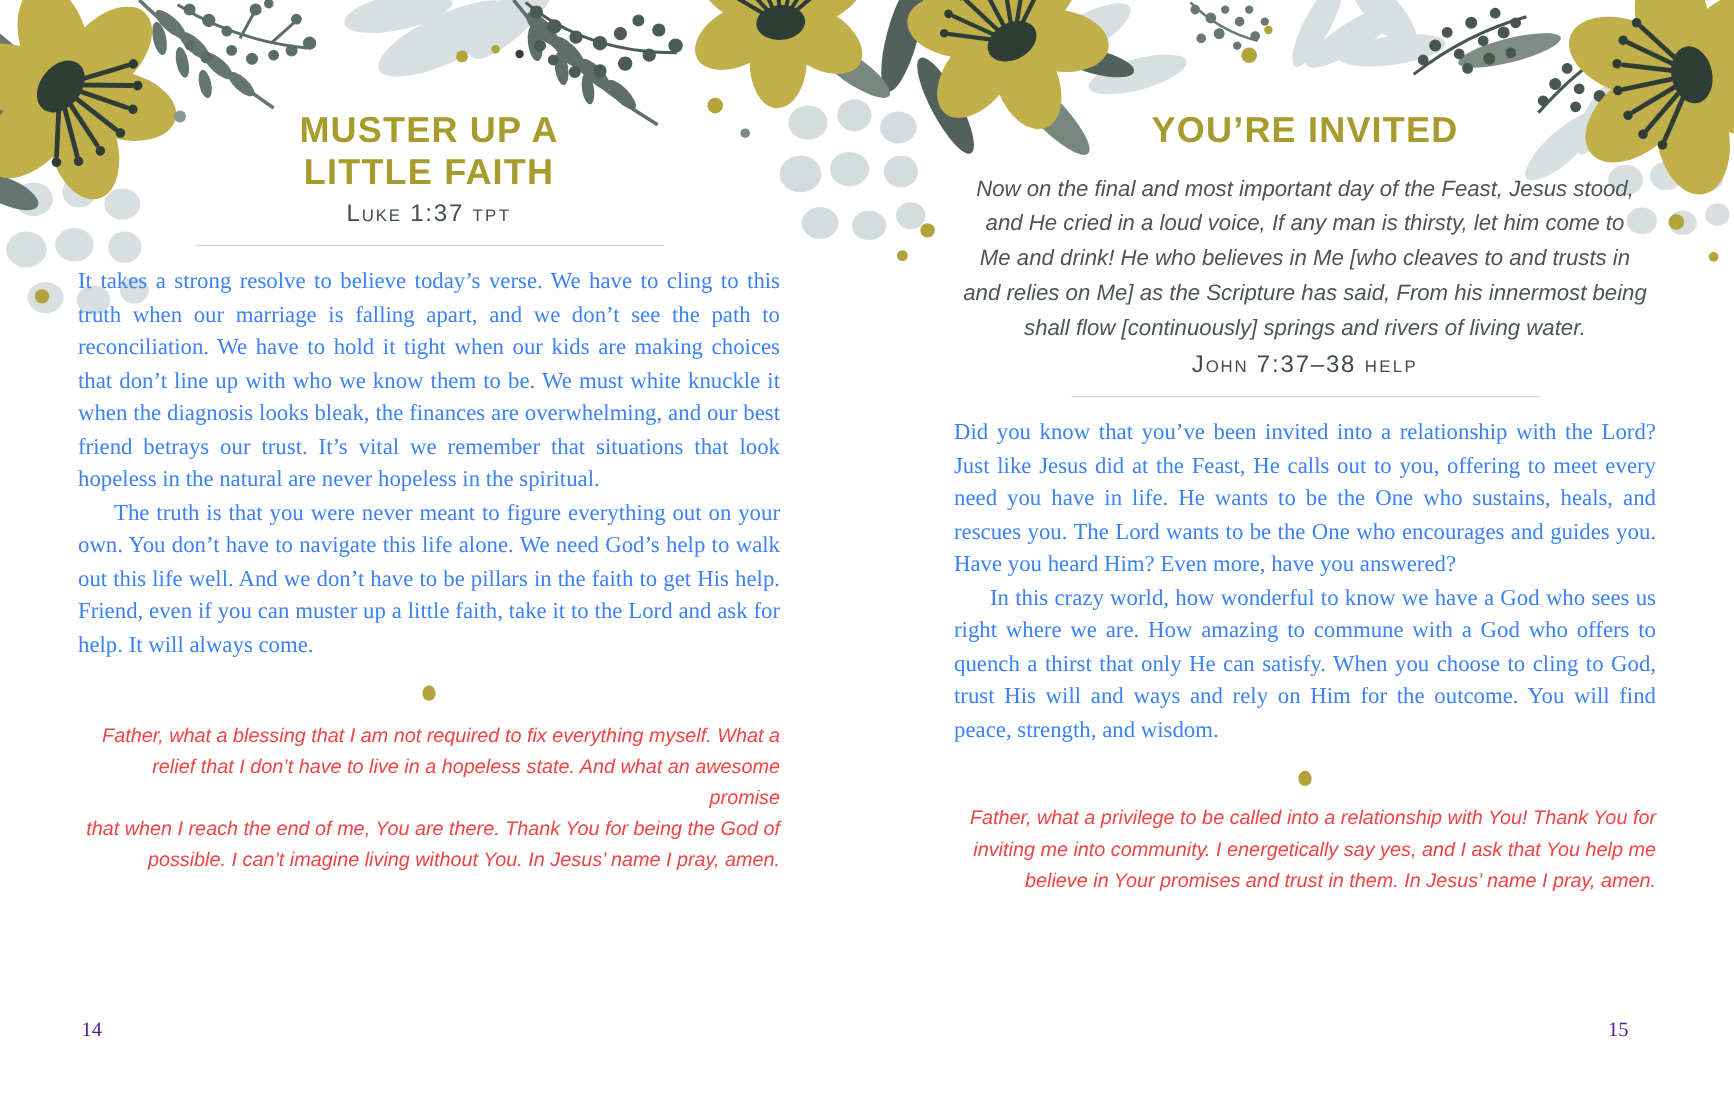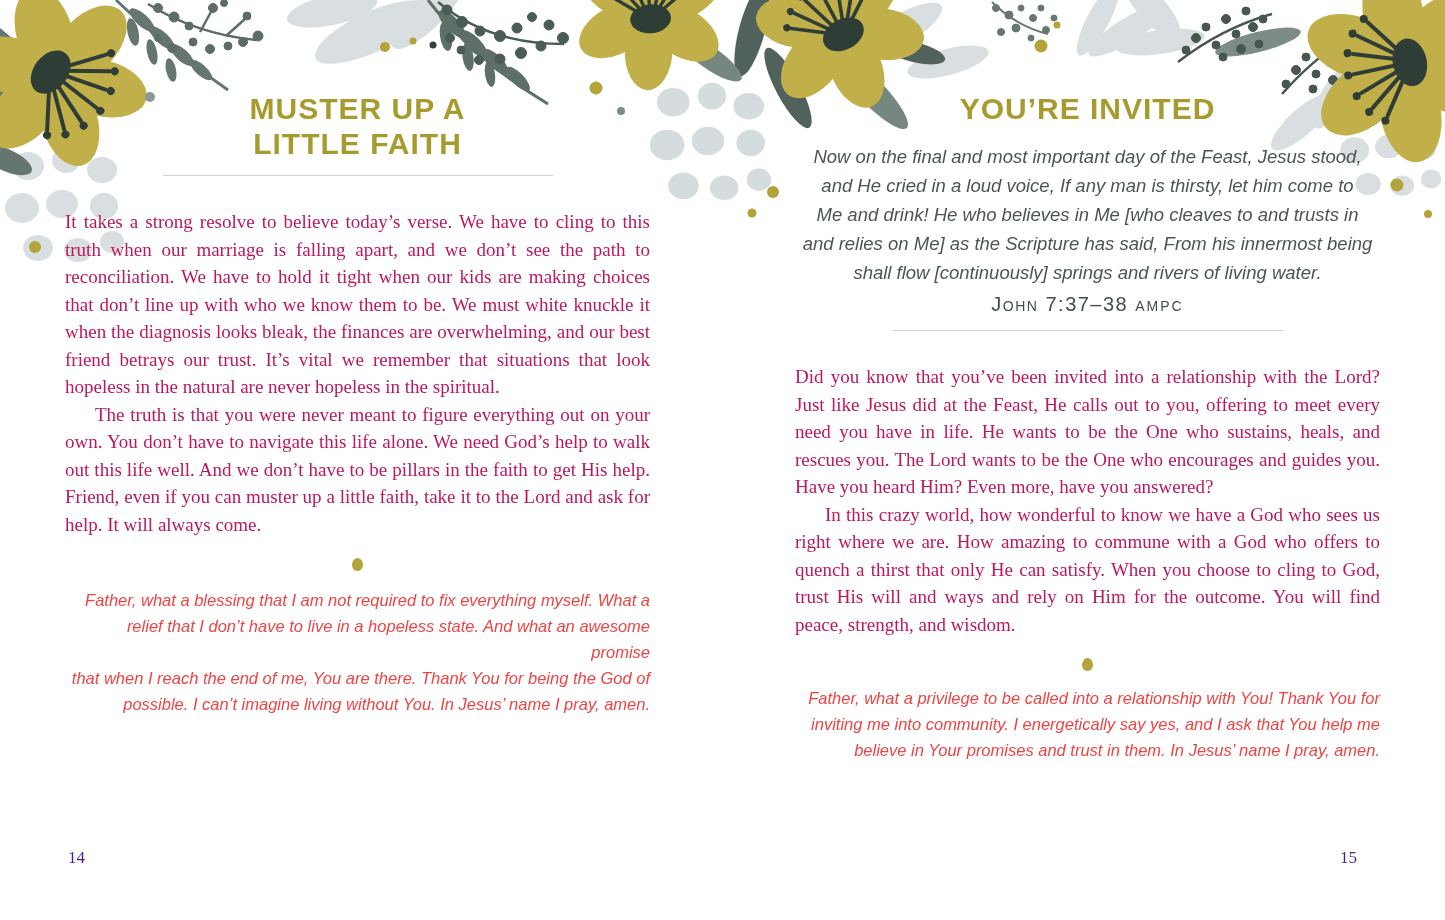--- a/index.html
+++ b/index.html
@@ -29,21 +29,21 @@
     font-family:"Liberation Sans", sans-serif; font-variant:small-caps;
     font-size:20px; letter-spacing:1.5px; color:#424d48;
     text-align:center; margin-top:6px;
   }
   .reference .version { margin-left:7px; letter-spacing:2px; }
   .divider {
     width:390px; height:0; border:none; border-top:1px solid #cbd3d5;
     margin:14px auto 0;
   }
   .body-copy {
-    margin-top:32px; font-size:19px; line-height:27.5px; color:#be185d;
+    margin-top:16px; font-size:19px; line-height:27.5px; color:#3b82f6;
     text-align:justify;
   }
   .body-copy p { margin:0; }
   .body-copy p + p { text-indent:30px; }
   .ornament {
     width:11px; height:13px; background:#b3a33b; margin:20px auto 0;
     border-radius:50% 50% 50% 50% / 55% 55% 45% 45%;
   }
   .prayer {
     font-family:"Liberation Sans", sans-serif; font-style:italic;
@@ -254,41 +254,44 @@
       <circle cx="1428" cy="214" r="4"></circle>
       <circle cx="150" cy="97" r="5" fill="#8a9995"></circle>
       <circle cx="621" cy="111" r="4" fill="#7c8c87"></circle>
       <circle cx="433" cy="45" r="3.5" fill="#31403a"></circle>
     </g>
   </svg>
 
   <div class="page left">
     <h1 class="title">MUSTER UP A
 LITTLE FAITH</h1>
+    <div class="reference">
+      <span>Luke 1:37</span><span class="version">tpt</span>
+    </div>
     <hr class="divider">
     <div class="body-copy">
       <p>It takes a strong resolve to believe today’s verse. We have to cling to this truth when our marriage is falling apart, and we don’t see the path to reconciliation. We have to hold it tight when our kids are making choices that don’t line up with who we know them to be. We must white knuckle it when the diagnosis looks bleak, the finances are overwhelming, and our best friend betrays our trust. It’s vital we remember that situations that look hopeless in the natural are never hopeless in the spiritual.</p>
       <p>The truth is that you were never meant to figure everything out on your own. You don’t have to navigate this life alone. We need God’s help to walk out this life well. And we don’t have to be pillars in the faith to get His help. Friend, even if you can muster up a little faith, take it to the Lord and ask for help. It will always come.</p>
     </div>
     <div class="ornament"></div>
     <div class="prayer">Father, what a blessing that I am not required to fix everything myself. What a
 relief that I don’t have to live in a hopeless state. And what an awesome promise
 that when I reach the end of me, You are there. Thank You for being the God of
 possible. I can’t imagine living without You. In Jesus’ name I pray, amen.</div>
   </div>
 
   <div class="page right">
     <h1 class="title">YOU’RE INVITED</h1>
     <div class="scripture">Now on the final and most important day of the Feast, Jesus stood,
 and He cried in a loud voice, If any man is thirsty, let him come to
 Me and drink! He who believes in Me [who cleaves to and trusts in
 and relies on Me] as the Scripture has said, From his innermost being
 shall flow [continuously] springs and rivers of living water.</div>
     <div class="reference">
-      <span>John 7:37–38</span><span class="version">ampc</span>
+      <span>John 7:37–38</span><span class="version">help</span>
     </div>
     <hr class="divider">
     <div class="body-copy">
       <p>Did you know that you’ve been invited into a relationship with the Lord? Just like Jesus did at the Feast, He calls out to you, offering to meet every need you have in life. He wants to be the One who sustains, heals, and rescues you. The Lord wants to be the One who encourages and guides you. Have you heard Him? Even more, have you answered?</p>
       <p>In this crazy world, how wonderful to know we have a God who sees us right where we are. How amazing to commune with a God who offers to quench a thirst that only He can satisfy. When you choose to cling to God, trust His will and ways and rely on Him for the outcome. You will find peace, strength, and wisdom.</p>
     </div>
     <div class="ornament"></div>
     <div class="prayer">Father, what a privilege to be called into a relationship with You! Thank You for
 inviting me into community. I energetically say yes, and I ask that You help me
 believe in Your promises and trust in them. In Jesus’ name I pray, amen.</div>

